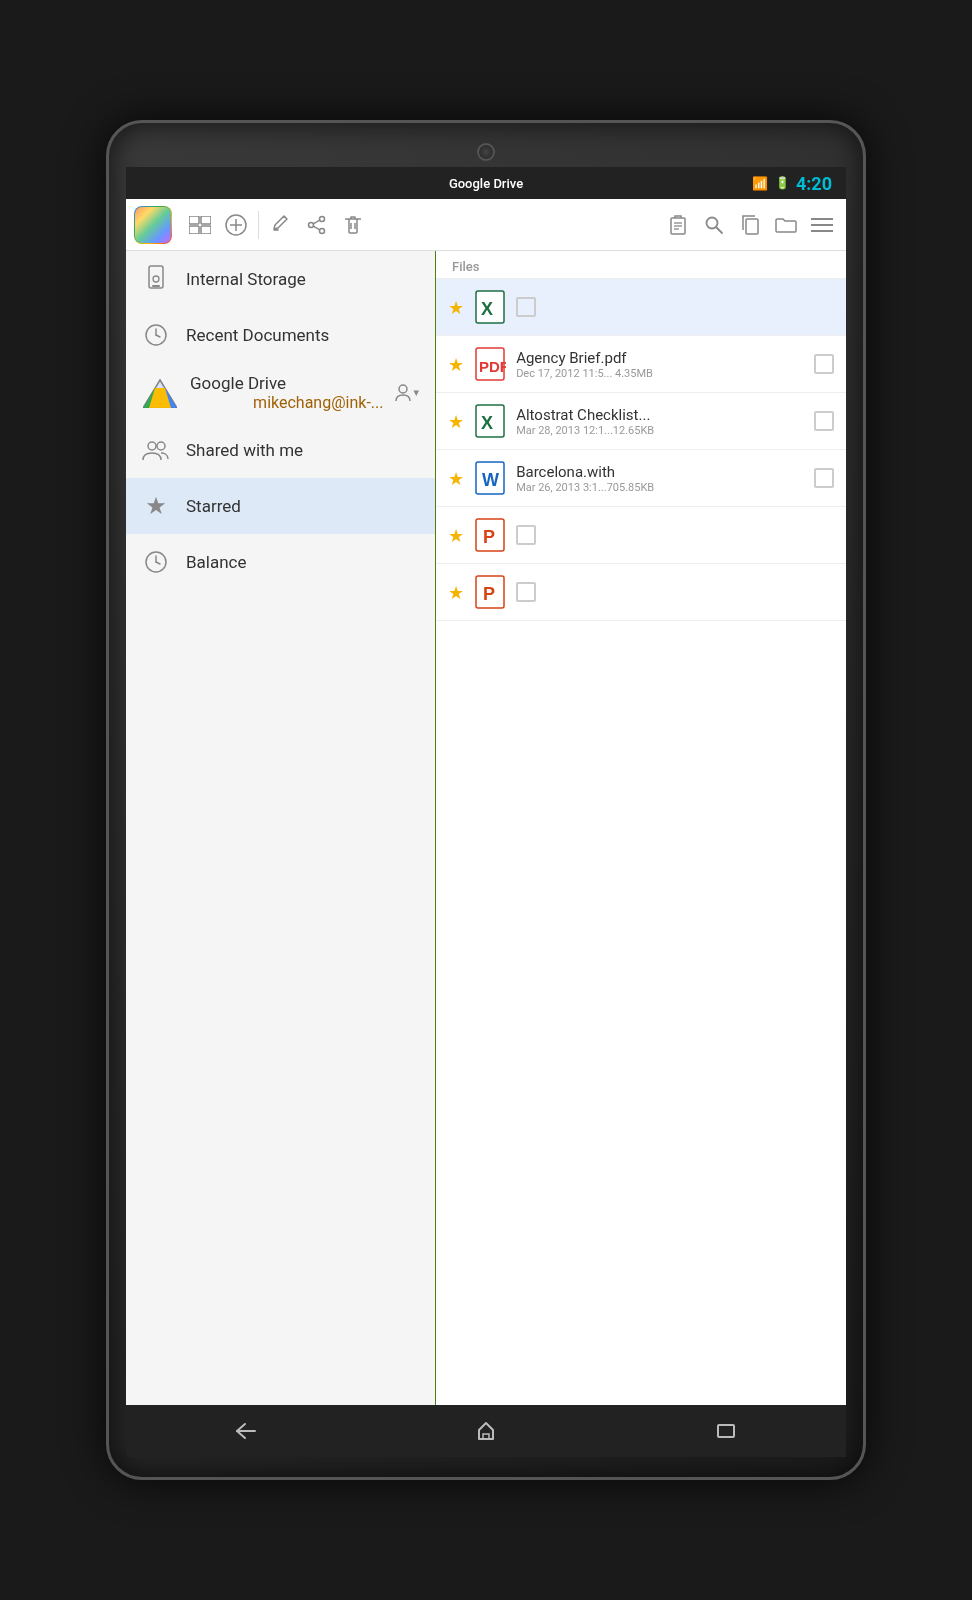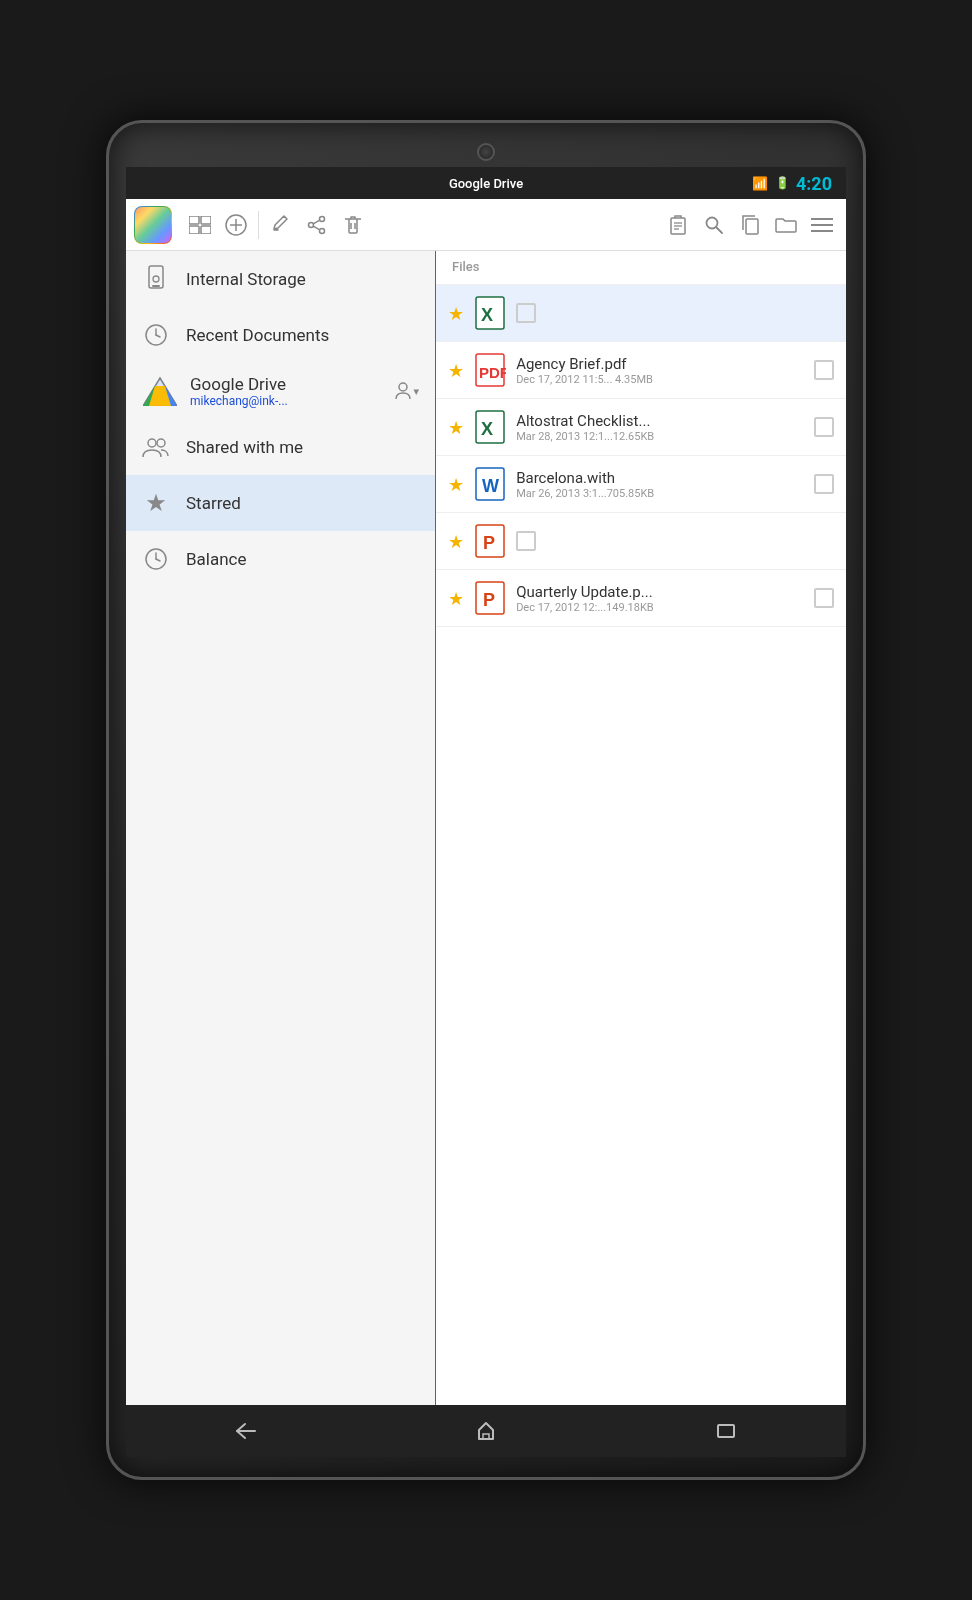--- a/index.html
+++ b/index.html
@@ -186,39 +186,39 @@
     .drive-icon-wrap {
       width: 36px;
       height: 36px;
       display: flex;
       align-items: center;
       justify-content: center;
       flex-shrink: 0;
     }
     .drive-info { flex: 1; }
     .drive-name { font-size: 17px; color: #333; }
-    .drive-account { font-size: 12px; color: #1d4ed8; }
+    .drive-account { font-size: 16px; color: #a16207; text-align: right; }
     .drive-user-wrap {
       display: flex;
       align-items: center;
       gap: 2px;
       color: #888;
       font-size: 13px;
     }
 
     
     .files-panel {
       flex: 1;
       background: white;
       display: flex;
       flex-direction: column;
       overflow: hidden;
     }
     .files-header {
-      padding: 8px 16px 10px;
+      padding: 8px 16px 4px;
       font-size: 13px;
       color: #999;
       font-weight: 500;
       border-bottom: 1px solid #eee;
     }
 
     .file-item {
       display: flex;
       align-items: center;
       padding: 10px 12px;
@@ -557,24 +557,20 @@
       <div class="file-checkbox"></div>
     </div>
               <div class="file-item">
       <span class="star-icon">★</span>
       <div class="file-type-icon">
         <svg width="32" height="36" viewBox="0 0 32 36">
                     <rect x="2" y="2" width="28" height="32" rx="2" fill="white" stroke="#d84315" stroke-width="1.5"></rect>
                     <text x="9" y="26" font-size="18" font-weight="bold" fill="#d84315" font-family="Arial">P</text>
                   </svg>
       </div>
-      <div class="file-info">
-        <div class="file-name">Quarterly Update.p...</div>
-        <div class="file-meta">Dec 17, 2012 12:...149.18KB</div>
-      </div>
       <div class="file-checkbox"></div>
     </div>
             </div>
         </div>
 
       </div>
     </div>
 
     <div class="bottom-nav">
       <div class="nav-btn">

